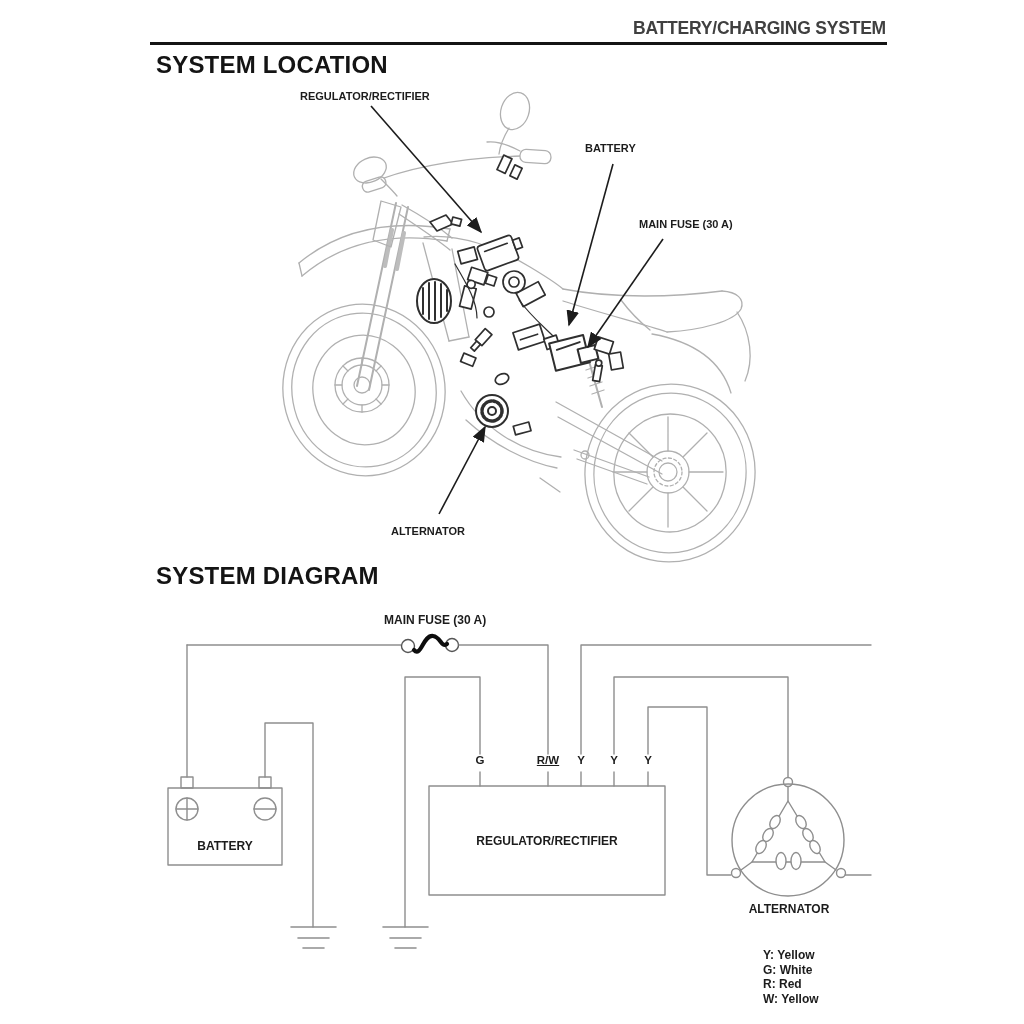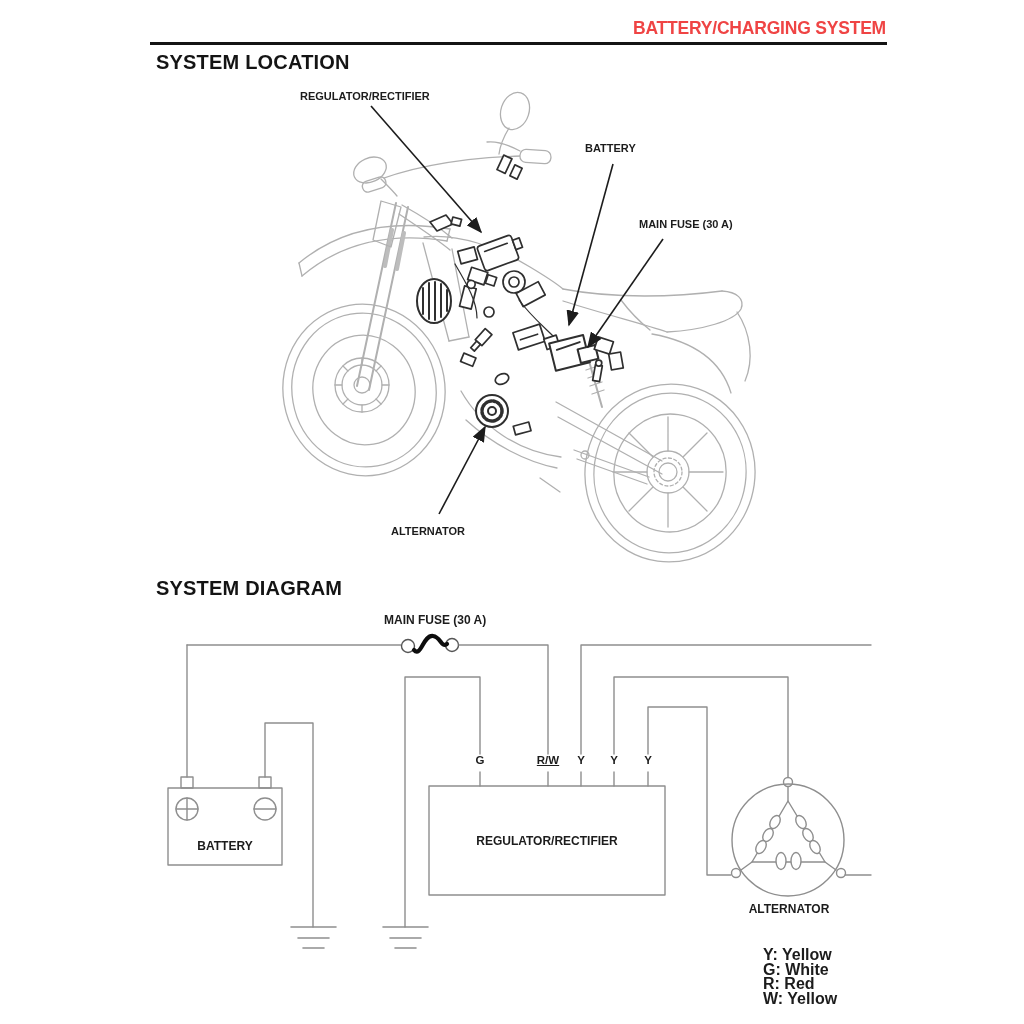--- a/index.html
+++ b/index.html
@@ -1,28 +1,28 @@
 <!DOCTYPE html>
 <html><head>
 <meta charset="utf-8">
 <style>
   html,body{margin:0;padding:0;background:#ffffff;}
   .page{position:relative;width:1024px;height:1024px;background:#ffffff;overflow:hidden;
         font-family:"Liberation Sans","DejaVu Sans",sans-serif;color:#1a1a1a;}
   .abs{position:absolute;}
-  .hdr-title{top:18px;left:500px;width:386px;text-align:right;font-size:17.5px;font-weight:700;letter-spacing:-0.2px;color:#ef4444;}
+  .hdr-title{top:18px;left:500px;width:386px;text-align:right;font-size:17.5px;font-weight:700;letter-spacing:-0.2px;color:#404040;}
   .hdr-rule{top:42px;left:150px;width:737px;height:3px;background:#141414;}
-  .h1{font-size:20px;font-weight:700;color:#141414;letter-spacing:0.2px;}
+  .h1{font-size:24px;font-weight:700;color:#141414;letter-spacing:0.2px;}
   .h1.loc{top:51px;left:156px;}
-  .h1.diag{top:577px;left:156px;text-align:right;}
+  .h1.diag{top:562px;left:156px;text-align:right;}
   .callout{font-size:11px;font-weight:700;color:#1c1c1c;white-space:nowrap;}
   .dlabel{font-size:12px;font-weight:700;color:#1c1c1c;white-space:nowrap;}
   .ctr{text-align:center;}
   .term{width:44px;top:754px;text-align:center;font-size:11.5px;font-weight:700;color:#1c1c1c;}
-  .legend{top:948px;left:763px;font-size:16px;font-weight:700;color:#1c1c1c;line-height:14.6px;}
+  .legend{top:948px;left:763px;font-size:12px;font-weight:700;color:#1c1c1c;line-height:14.6px;}
   svg{position:absolute;top:0;left:0;pointer-events:none;}
 </style>
 </head>
 <body>
 
 <div class="page">
 
   <svg width="1024" height="1024" viewBox="0 0 1024 1024">
     <defs>
       <marker id="ah" viewBox="0 0 10 8" refX="9" refY="4" markerWidth="10" markerHeight="8" orient="auto">

